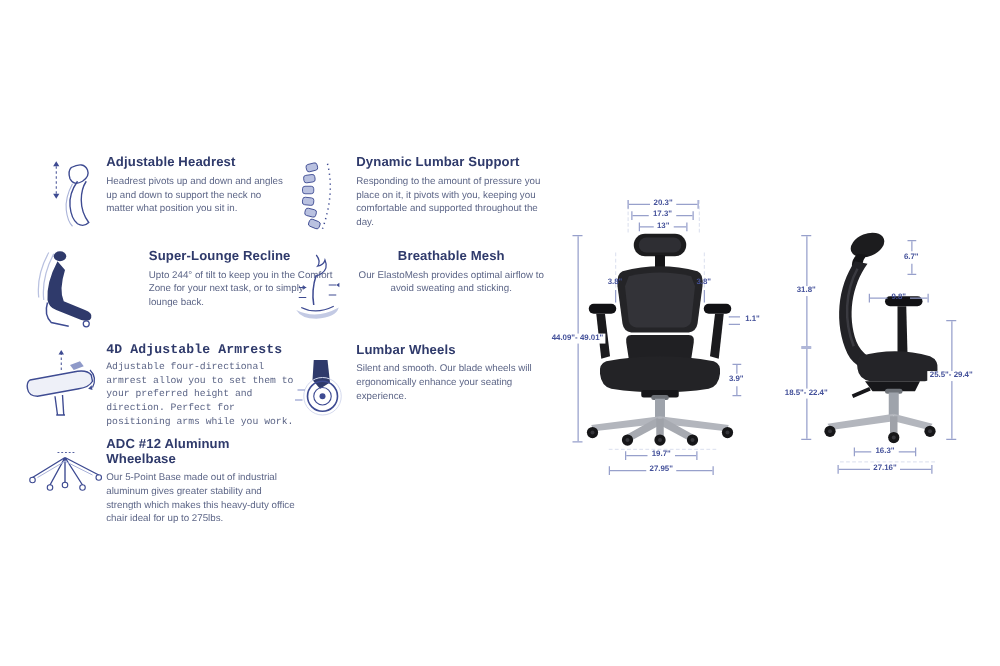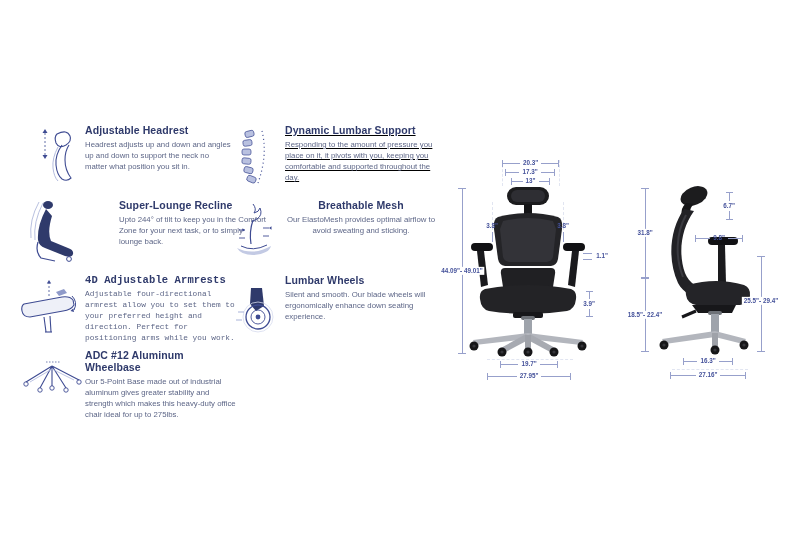--- a/index.html
+++ b/index.html
@@ -39,21 +39,21 @@
     <svg width="40" height="60" viewBox="0 0 40 60" fill="none">
       <path d="M8 8 V30" stroke="#3e4b92" stroke-width="0.8" stroke-dasharray="2 2"></path>
       <path d="M8 4 l-2.5 4 h5 Z M8 34 l-2.5 -4 h5 Z" fill="#3e4b92"></path>
       <path d="M20 9 q10 -5 13 2 q2 5 -4 9 q-7 4 -10 -2 q-2 -6 1 -9 Z" stroke="#3e4b92" stroke-width="1.1"></path>
       <path d="M25 20 q-7 10 -6 20 q1 10 6 14 q5 3 9 -1 q-6 -8 -6 -18 q0 -9 4 -15" stroke="#3e4b92" stroke-width="1.1"></path>
       <path d="M21 22 q-6 11 -5 21 q1 9 5 13" stroke="#aab3d9" stroke-width="0.9"></path>
     </svg>
   </div>
   <div class="feat" style="left:85px;top:124px;width:148px;">
     <h3>Adjustable Headrest</h3>
-    <p>Headrest adjusts up and down and angles up and down to support the neck no matter what position you sit in.</p>
+    <p>Headrest pivots up and down and angles up and down to support the neck no matter what position you sit in.</p>
   </div>
 
   <div class="ficon" style="left:25px;top:198px;">
     <svg width="54" height="66" viewBox="0 0 54 66" fill="none">
       <path d="M14 4 Q4 22 6 40" stroke="#b9c1e0" stroke-width="1"></path>
       <path d="M18 5 Q8 24 10 42" stroke="#b9c1e0" stroke-width="1"></path>
       <ellipse cx="23" cy="7" rx="5" ry="4" fill="#2f3a6b"></ellipse>
       <path d="M21 11 Q12 28 13 42 Q14 48 20 50 L40 58 Q47 60 48 56 Q49 52 43 50 L26 43 Q22 34 27 18 Z" fill="#2f3a6b"></path>
       <path d="M13 44 Q10 54 16 60 L30 63" stroke="#3e4b92" stroke-width="1.2"></path>
       <circle cx="44" cy="61" r="2.4" stroke="#3e4b92" stroke-width="1"></circle>
@@ -104,21 +104,21 @@
         <rect x="7" y="4" width="9" height="6" rx="2" transform="rotate(-14 11 7)"></rect>
         <rect x="5" y="13" width="9" height="6" rx="2" transform="rotate(-8 9 16)"></rect>
         <rect x="4" y="22" width="9" height="6" rx="2"></rect>
         <rect x="4" y="31" width="9" height="6" rx="2" transform="rotate(6 8 34)"></rect>
         <rect x="6" y="40" width="9" height="6" rx="2" transform="rotate(14 10 43)"></rect>
         <rect x="9" y="49" width="9" height="6" rx="2" transform="rotate(22 13 52)"></rect>
       </g>
       <path d="M24 4 Q30 28 20 56" stroke="#3e4b92" stroke-width="1.2" stroke-dasharray="1 3"></path>
     </svg>
   </div>
-  <div class="feat" style="left:285px;top:124px;width:152px;text-decoration:underline;">
+  <div class="feat" style="left:285px;top:124px;width:152px;">
     <h3>Dynamic Lumbar Support</h3>
     <p>Responding to the amount of pressure you place on it, it pivots with you, keeping you comfortable and supported throughout the day.</p>
   </div>
 
   <div class="ficon" style="left:235px;top:202px;">
     <svg width="40" height="58" viewBox="0 0 40 58" fill="none">
       <path d="M18 2 q4 5 1 9 q5 -1 6 -5 q3 7 -3 11 l-4 2" stroke="#3e4b92" stroke-width="1"></path>
       <path d="M18 18 Q14 30 16 42" stroke="#3e4b92" stroke-width="1.2"></path>
       <path d="M4 28 h6 M4 36 h6 M28 26 h6 M28 34 h6" stroke="#3e4b92" stroke-width="0.9"></path>
       <path d="M10 28 l-2.5 -1.8 v3.6 Z M34 26 l2.5 -1.8 v3.6 Z" fill="#3e4b92"></path>
@@ -136,21 +136,21 @@
       <path d="M15 2 H26 L28 20 L20 25 L14 18 Z" fill="#2f3a6b"></path>
       <circle cx="22" cy="31" r="12" stroke="#3e4b92" stroke-width="1.3"></circle>
       <circle cx="22" cy="31" r="7" stroke="#3e4b92" stroke-width="0.9"></circle>
       <circle cx="22" cy="31" r="2.4" fill="#3e4b92"></circle>
       <circle cx="22" cy="31" r="15" stroke="#d5daee" stroke-width="0.8"></circle>
       <path d="M2 26 h6 M0 34 h6" stroke="#aab3d9" stroke-width="1.2"></path>
     </svg>
   </div>
   <div class="feat" style="left:285px;top:274px;width:150px;">
     <h3>Lumbar Wheels</h3>
-    <p>Silent and smooth. Our blade wheels will ergonomically enhance down seating experience.</p>
+    <p>Silent and smooth. Our blade wheels will ergonomically enhance your seating experience.</p>
   </div>
 
   <div class="diagram">
 
     <div class="gv" style="left:62px;top:20px;height:26px;"></div>
     <div class="gv" style="left:119px;top:20px;height:26px;"></div>
     <div class="gv" style="left:52px;top:62px;height:28px;"></div>
     <div class="gv" style="left:123px;top:62px;height:28px;"></div>
     <div class="gh" style="left:47px;top:219px;width:86px;"></div>
     <div class="gh" style="left:232px;top:229px;width:76px;"></div>

